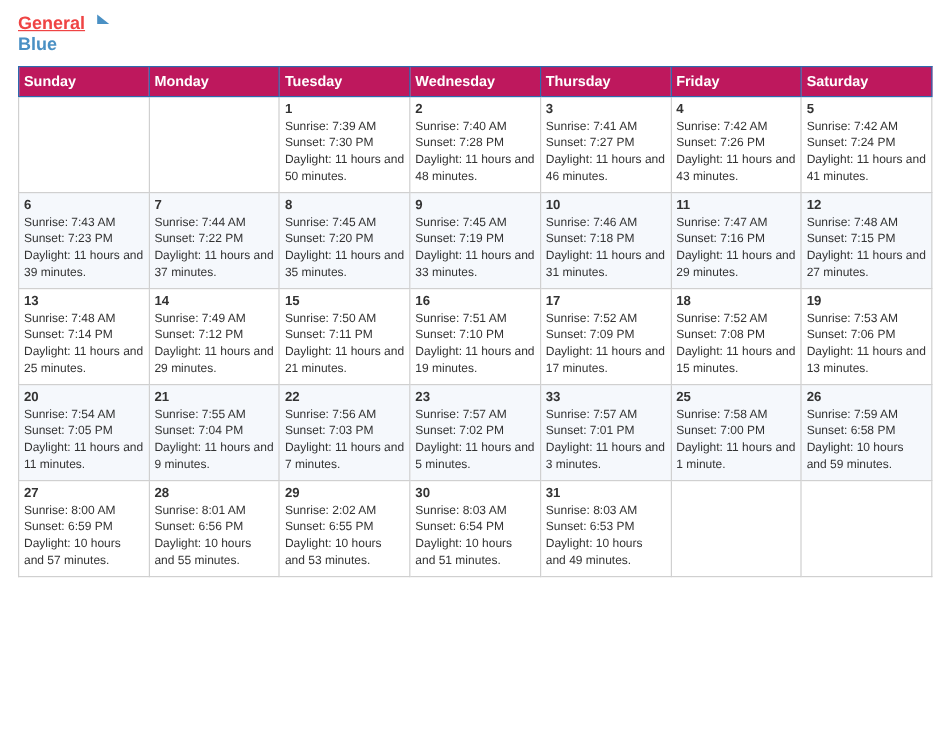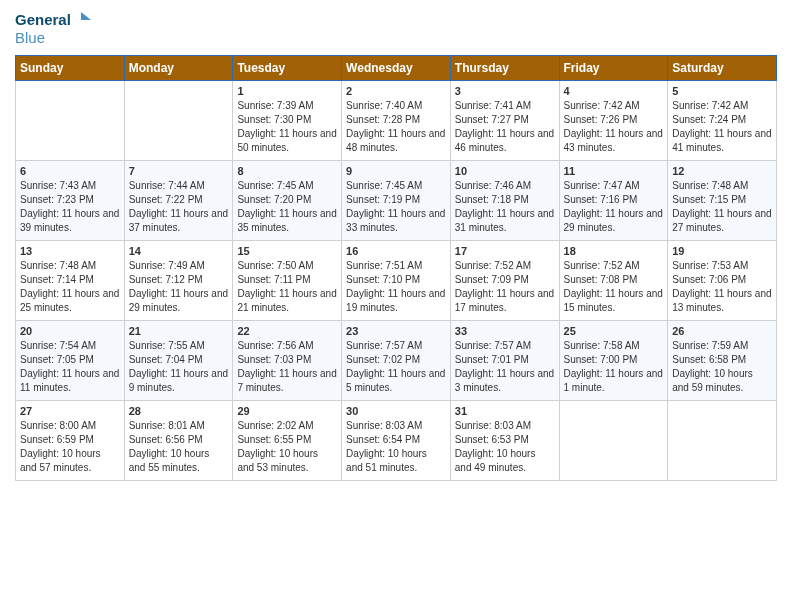--- a/index.html
+++ b/index.html
@@ -39,21 +39,21 @@
     .location {
       font-size: 14px;
       color: #555;
     }
     table {
       width: 100%;
       border-collapse: collapse;
       table-layout: fixed;
     }
     thead th {
-      background: #a16207;
+      background: #be185d;
       color: #fff;
       font-size: 12px;
       font-weight: bold;
       padding: 5px 4px;
       text-align: left;
       border: 1px solid #2d6aaf;
     }
     tbody td {
       border: 1px solid #d0d0d0;
       vertical-align: top;
@@ -85,26 +85,26 @@
     }
   </style>
 </head>
 <body>
 
 <div class="page">
   <div class="header">
     <div class="logo">
     <div style="display:flex;flex-direction:column;line-height:1.1;">
       <div style="display:flex;align-items:center;gap:2px;">
-        <span style="font-size:15px;font-weight:bold;color:#0c4a6e;">General</span>
+        <span style="font-size:15px;font-weight:bold;color:#ef4444;text-decoration:underline;">General</span>
         <svg width="20" height="20" viewBox="0 0 20 20">
           <polygon points="8,2 18,10 8,10" fill="#4a90c4"></polygon>
         </svg>
       </div>
-      <span style="font-size:15px;font-weight:normal;color:#4a90c4;">Blue</span>
+      <span style="font-size:15px;font-weight:bold;color:#4a90c4;">Blue</span>
     </div>
   </div>
     <div class="title-block">
       <div class="month-title"></div>
       <div class="location"></div>
     </div>
   </div>
 
   <table>
     <thead>

